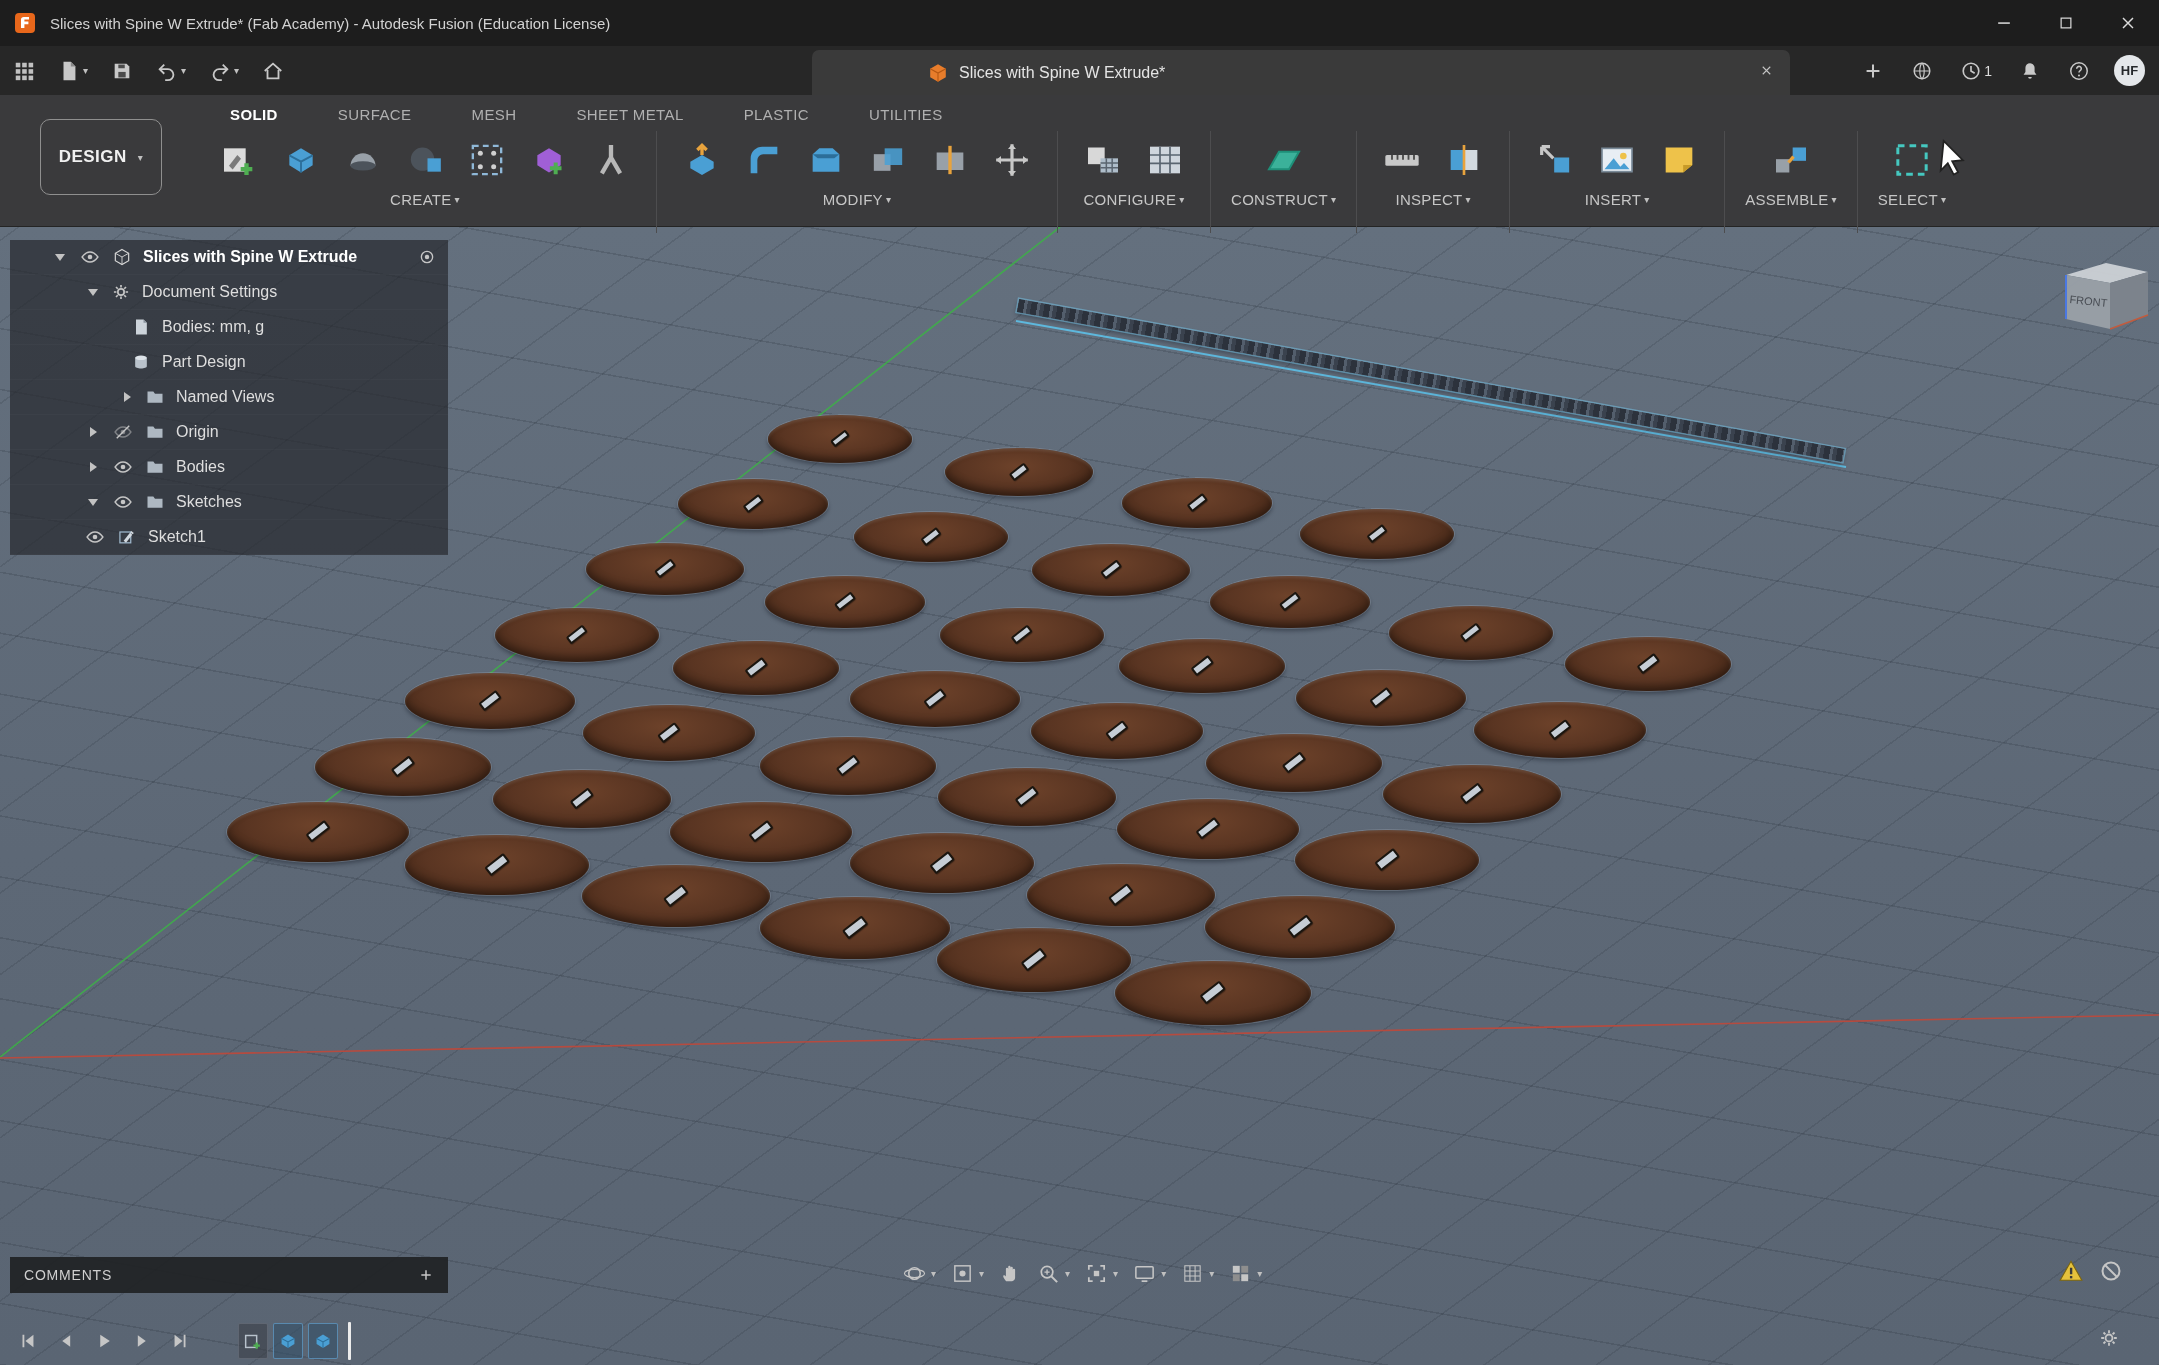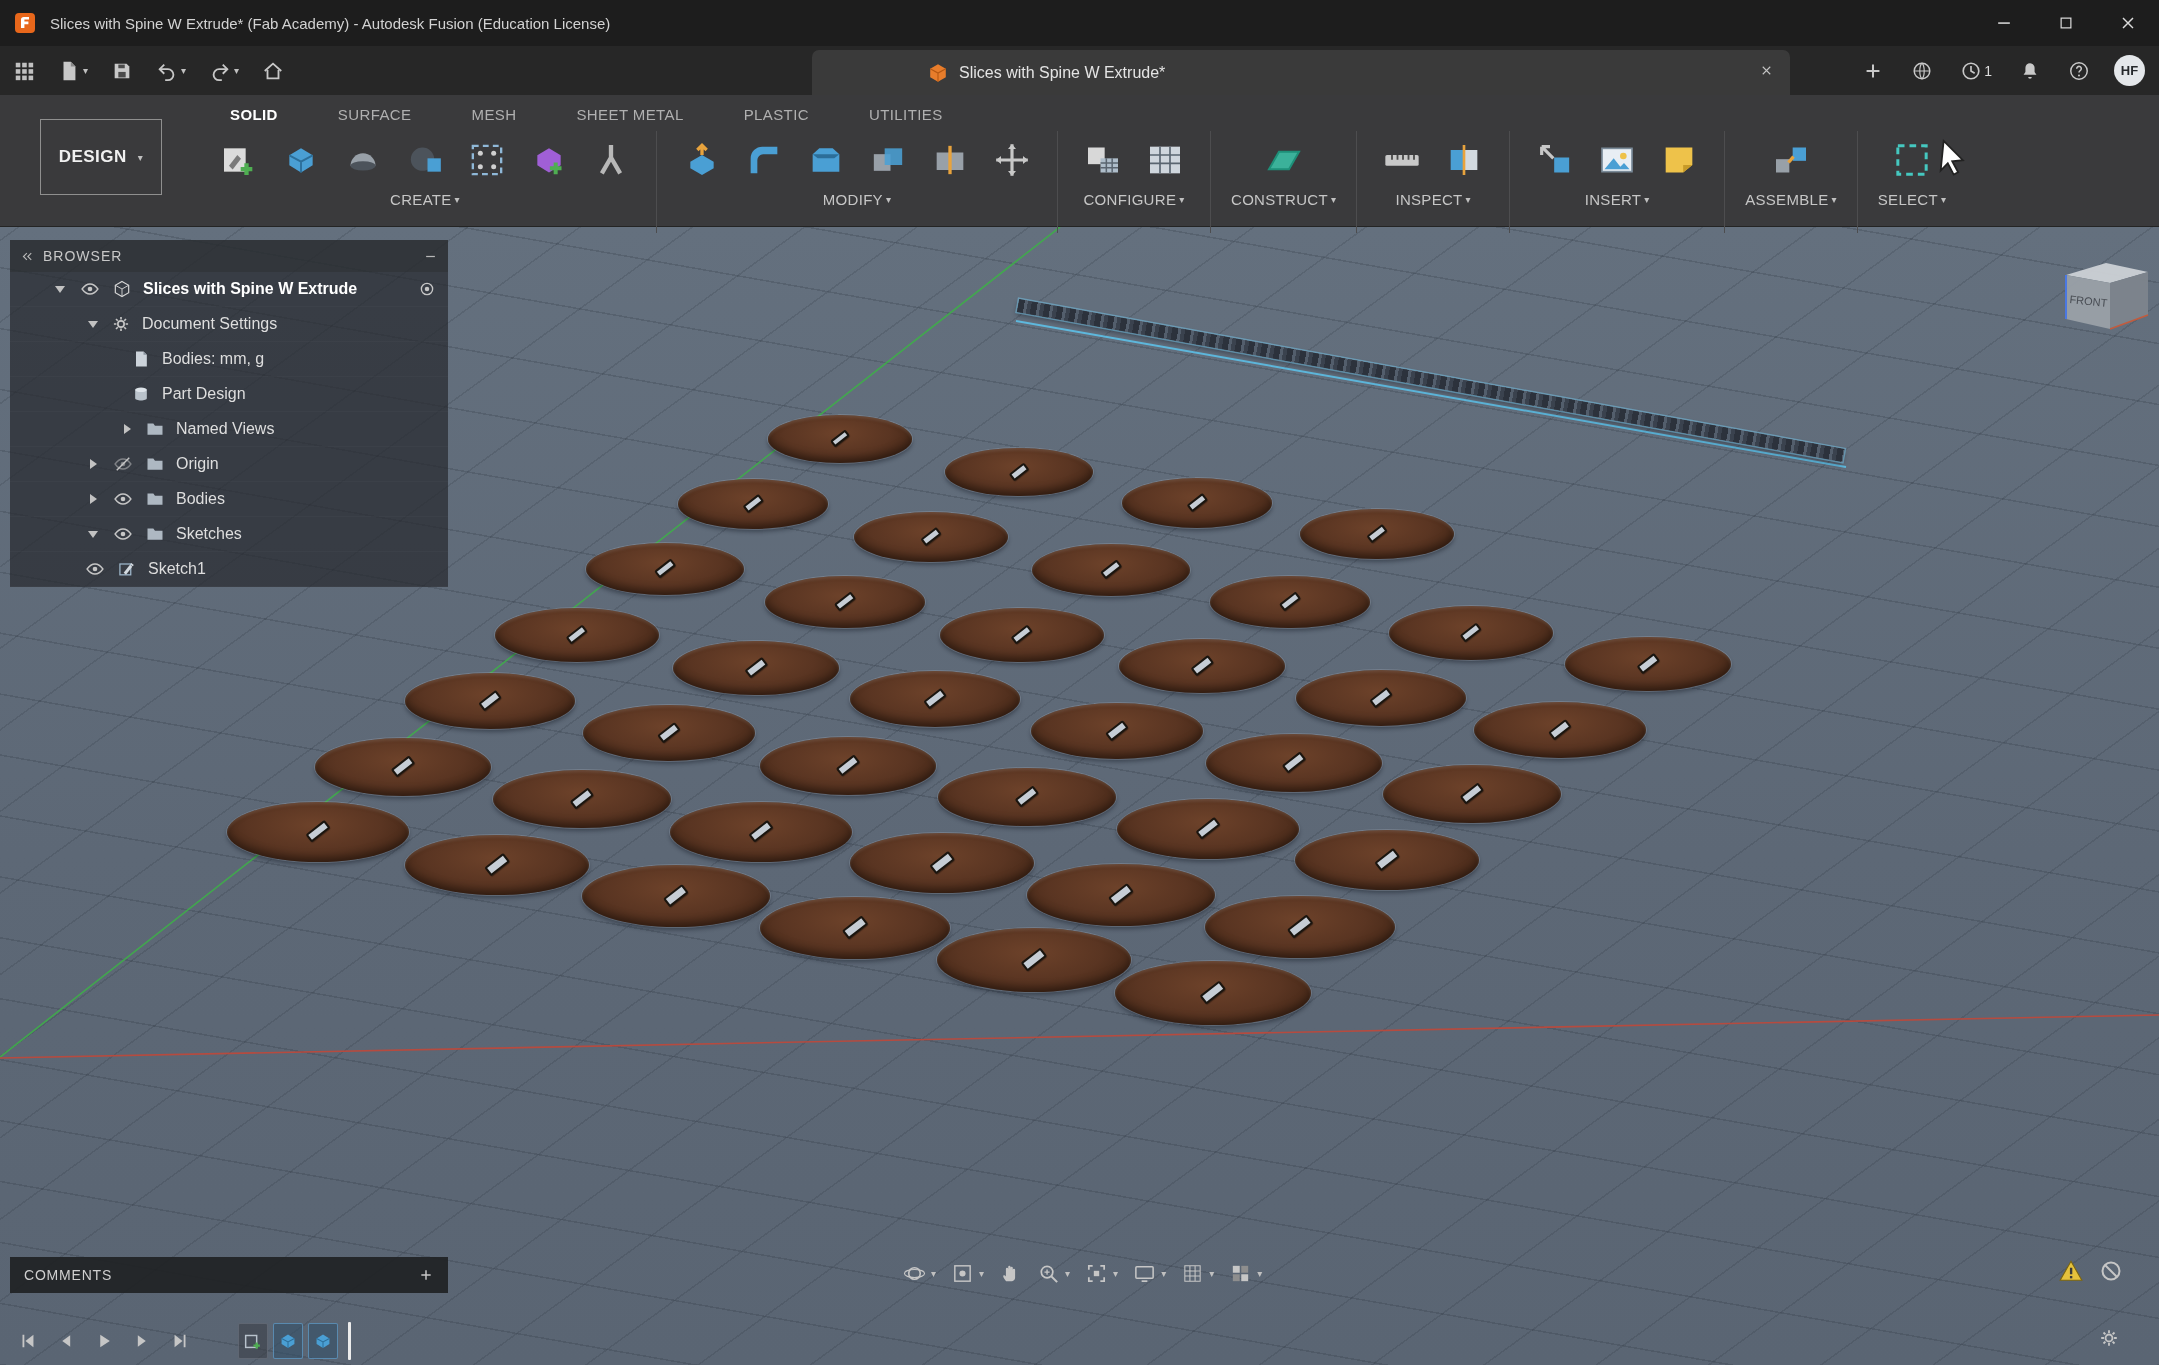--- a/index.html
+++ b/index.html
@@ -27,21 +27,21 @@
   .doc-tab-close{position:absolute;right:16px;top:13px;opacity:.85;}
   .tab-right{position:absolute;right:14px;top:0;height:49px;display:flex;align-items:center;gap:21px;}
   .badge{font-size:14px;color:#dcdcdc;margin-left:2px;}
   .avatar{width:31px;height:31px;border-radius:50%;background:#e4e7ea;color:#26292c;font-weight:bold;
           font-size:13px;display:flex;align-items:center;justify-content:center;}
 
   
   .ribbon{position:absolute;left:0;top:95px;width:2159px;height:132px;background:#3a3a3c;
           border-bottom:1px solid #242424;z-index:40;}
   .design-btn{position:absolute;left:40px;top:24px;width:122px;height:76px;border:1px solid #8f8f8f;
-              border-radius:0;display:flex;align-items:center;justify-content:center;gap:8px;
+              border-radius:10px;display:flex;align-items:center;justify-content:center;gap:8px;
               color:#f0f0f0;font-size:17px;font-weight:bold;letter-spacing:.5px;}
   .ribbon-tabs{position:absolute;left:228px;top:8px;display:flex;gap:56px;}
   .ribbon-tab{font-size:15px;color:#b0b0b0;letter-spacing:.4px;padding:3px 2px;cursor:default;}
   .ribbon-tab.active{color:#ffffff;font-weight:bold;}
   .ribbon-groups{position:absolute;left:214px;top:36px;display:flex;align-items:flex-start;}
   .rgroup{display:flex;flex-direction:column;align-items:center;}
   .rg-icons{height:58px;display:flex;align-items:center;gap:12px;}
   .ribbon-icon{width:50px;height:50px;display:flex;align-items:center;justify-content:center;border-radius:3px;}
   .rg-label{margin-top:2px;font-size:15px;color:#c6c6c6;display:flex;align-items:center;letter-spacing:.3px;}
   .rdivider{width:1px;height:102px;background:#4d4d4f;margin:0 20px;align-self:center;}
@@ -667,34 +667,20 @@
       <polygon points="18,30 62,38 62,84 18,74" fill="#9aa1a8"></polygon>
       <polygon points="62,38 100,27 100,70 62,84" fill="#7e858d"></polygon>
       <line x1="18" y1="30" x2="18" y2="74" stroke="#4a79e8" stroke-width="2"></line>
       <line x1="62" y1="84" x2="100" y2="70" stroke="#c85a3a" stroke-width="1.5"></line>
       <text x="40" y="60" font-size="11" fill="#474b51" text-anchor="middle" transform="rotate(6 40 60)">FRONT</text>
     </svg>
   </div>
 </div>
 
 <div class="browser">
-  <div class="browser-header">
-    <span>
-        <svg viewBox="0 0 24 24" width="15" height="15">
-          <path d="M11 6.5 5.5 12 11 17.5M18 6.5 12.5 12 18 17.5" fill="none" stroke="#b8b8b8" stroke-width="1.8"></path>
-        </svg>
-      </span>
-    <span class="browser-title">BROWSER</span>
-    <span class="spacer"></span>
-    <span>
-        <svg viewBox="0 0 24 24" width="15" height="15">
-          <rect x="5" y="11" width="14" height="2" fill="#b8b8b8"></rect>
-        </svg>
-      </span>
-  </div>
   <div id="browser-rows">
       <div class="browser-row bold" style="padding-left: 37px;">
         <span class="caret down">
           <i></i>
         </span>
         <span class="eye-slot">
           <span>
             <svg viewBox="0 0 24 24" width="20" height="20">
               <path d="M2.5 12C5.5 7.8 8.8 6 12 6s6.5 1.8 9.5 6c-3 4.2-6.3 6-9.5 6s-6.5-1.8-9.5-6z" fill="none" stroke="#c6c6c6" stroke-width="1.6"></path>
               <circle cx="12" cy="12" r="2.8" fill="#c6c6c6"></circle>

